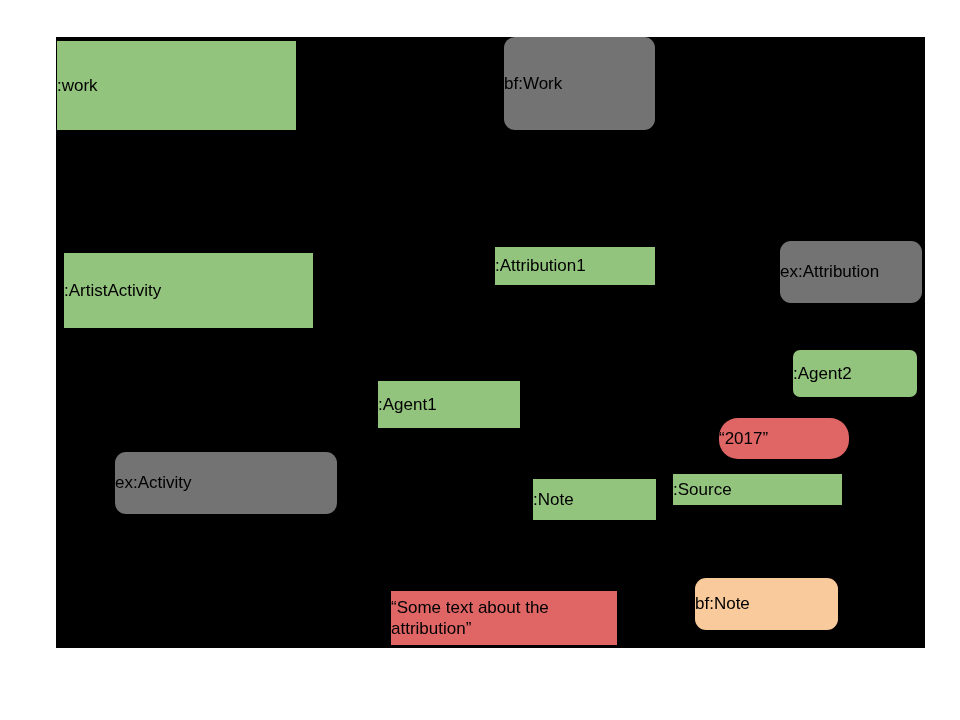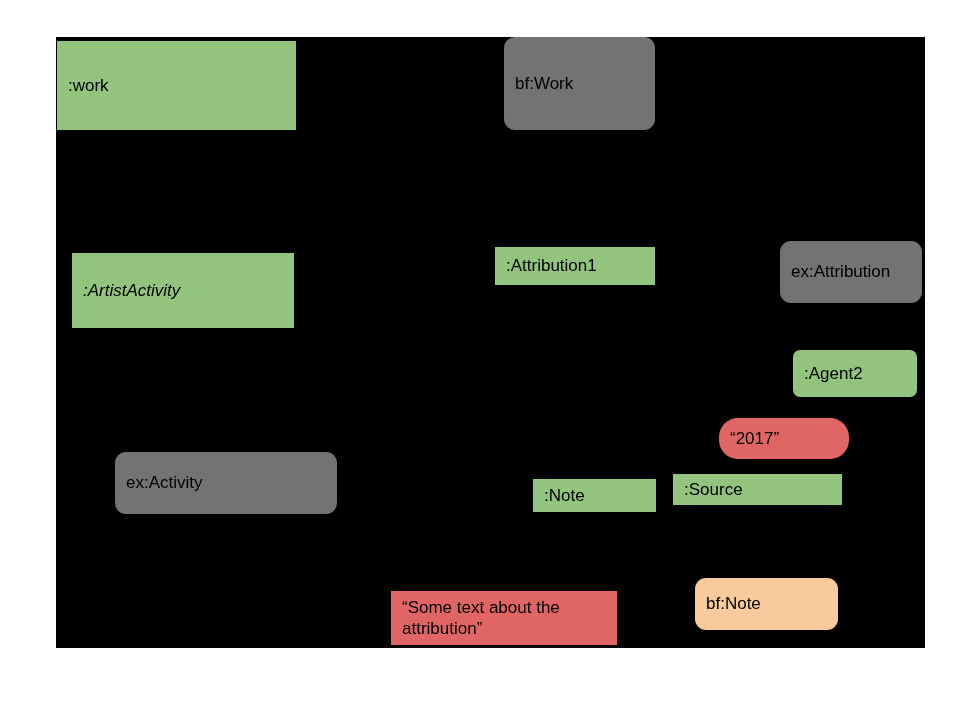--- a/index.html
+++ b/index.html
@@ -24,41 +24,41 @@
     overflow: hidden;
   }
   .node {
     position: absolute;
     box-sizing: border-box;
     display: flex;
     align-items: center;
     color: #000000;
     font-size: 17px;
     line-height: 1.25;
-    padding-left: 11px;
     padding-right: 8px;
     white-space: pre-line;
   }
   .shape-rect   { border-radius: 0; }
   .shape-round  { border-radius: 11px; }
   .fill-green   { background: #93c47d; }
   .fill-yellow  { background: #737373; }
   .fill-red     { background: #e06666; }
   .fill-peach   { background: #f9cb9c; }
 </style>
 </head>
 <body style="background: rgb(255, 255, 255);">
 
 <div id="canvas" style="left: 56px; top: 37px; width: 869px; height: 611px; background: rgb(0, 0, 0);">
     <div class="node shape-rect fill-green" style="left: 1px; top: 4px; width: 239px; height: 89px;"><span>:work</span></div>
     <div class="node shape-round fill-yellow" style="left: 448px; top: 0px; width: 151px; height: 93px;"><span>bf:Work</span></div>
-    <div class="node shape-rect fill-green" style="left: 16px; top: 216px; width: 222px; height: 75px; font-style: italic;"><span>:ArtistActivity</span></div>
+    <div class="node shape-rect fill-green" style="left: 8px; top: 216px; width: 249px; height: 75px;"><span>:ArtistActivity</span></div>
     <div class="node shape-rect fill-green" style="left: 439px; top: 210px; width: 160px; height: 38px;"><span>:Attribution1</span></div>
     <div class="node shape-round fill-yellow" style="left: 724px; top: 204px; width: 142px; height: 62px; text-align: center;"><span>ex:Attribution</span></div>
     <div class="node shape-rect fill-green" style="left: 737px; top: 313px; width: 124px; height: 47px; border-radius: 7px;"><span>:Agent2</span></div>
+    <div class="node shape-rect fill-green" style="left: 322px; top: 344px; width: 142px; height: 47px;"><span>:Agent1</span></div>
     <div class="node shape-rect fill-red" style="left: 663px; top: 381px; width: 130px; height: 41px; border-radius: 19px;"><span>“2017”</span></div>
     <div class="node shape-round fill-yellow" style="left: 11px; top: 415px; width: 222px; height: 62px; margin-left: 48px;"><span>ex:Activity</span></div>
-    <div class="node shape-rect fill-green" style="left: 477px; top: 442px; width: 123px; height: 33px;"><span>:Note</span></div>
+    <div class="node shape-rect fill-green" style="left: 477px; top: 442px; width: 123px; height: 41px;"><span>:Note</span></div>
     <div class="node shape-rect fill-green" style="left: 617px; top: 437px; width: 169px; height: 31px;"><span>:Source</span></div>
     <div class="node shape-rect fill-red" style="left: 335px; top: 554px; width: 226px; height: 54px;"><span>“Some text about the
 attribution”</span></div>
     <div class="node shape-round fill-peach" style="left: 639px; top: 541px; width: 143px; height: 52px;"><span>bf:Note</span></div>
   </div>
 
 </body></html>

